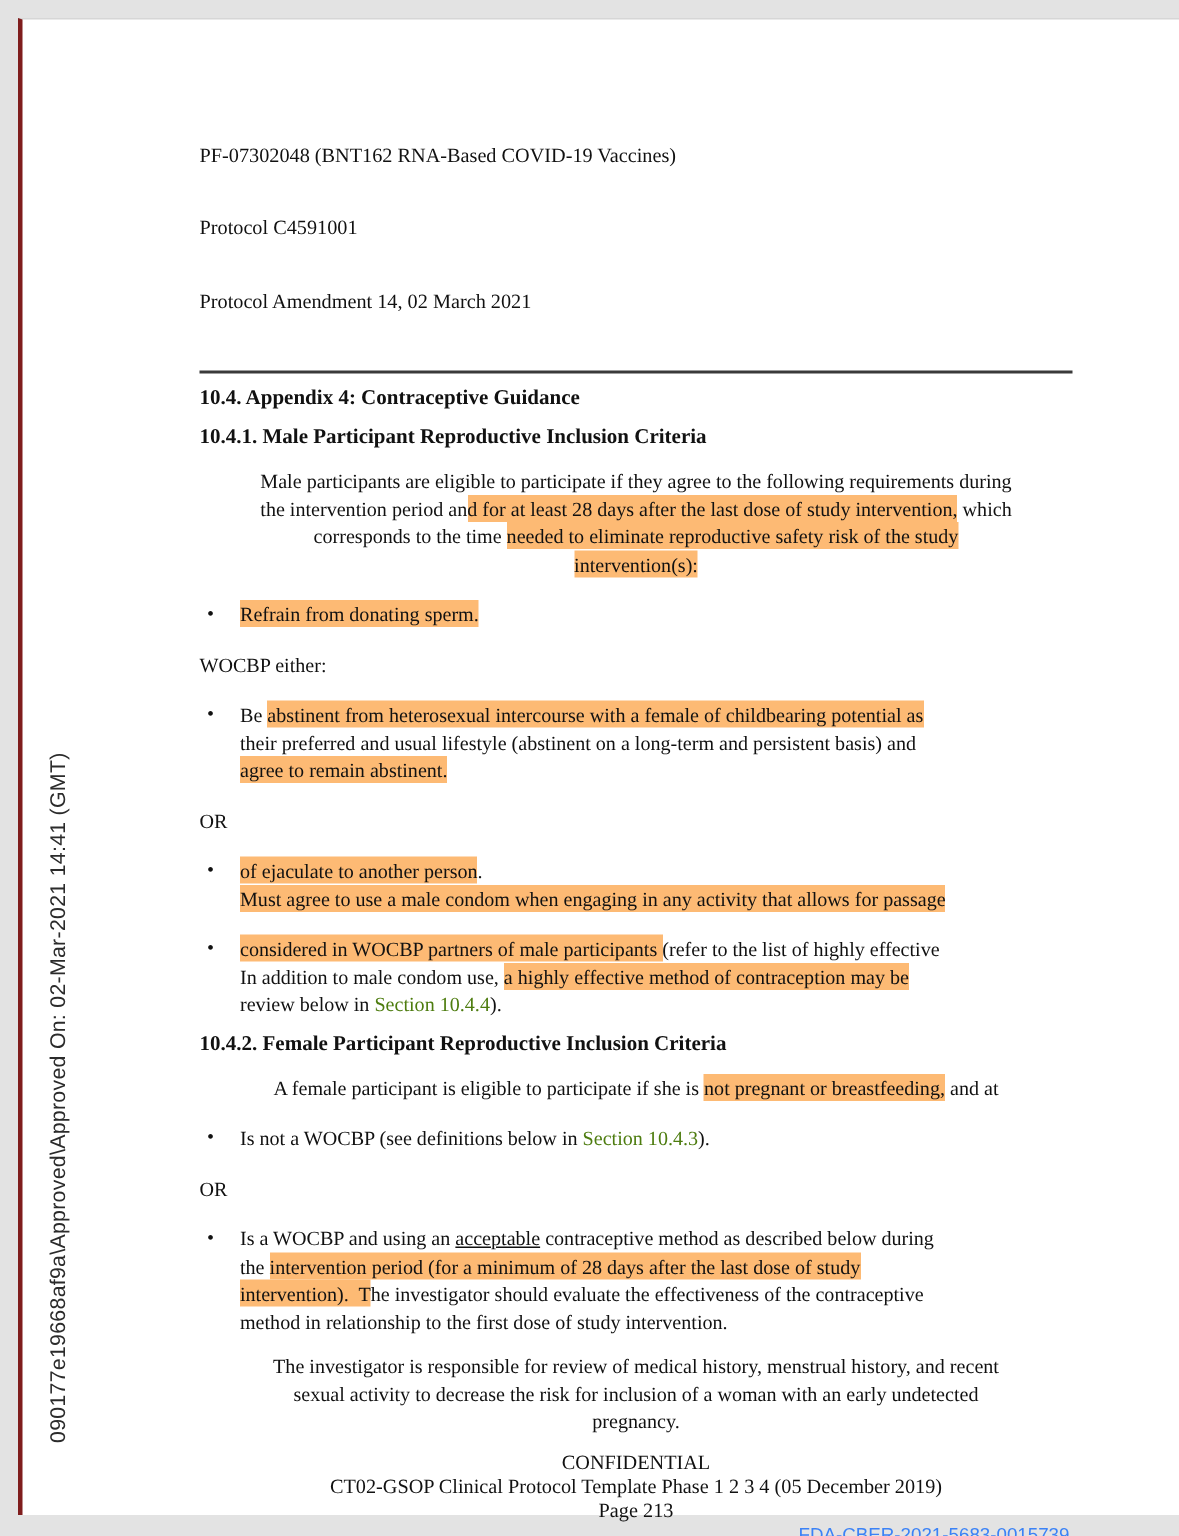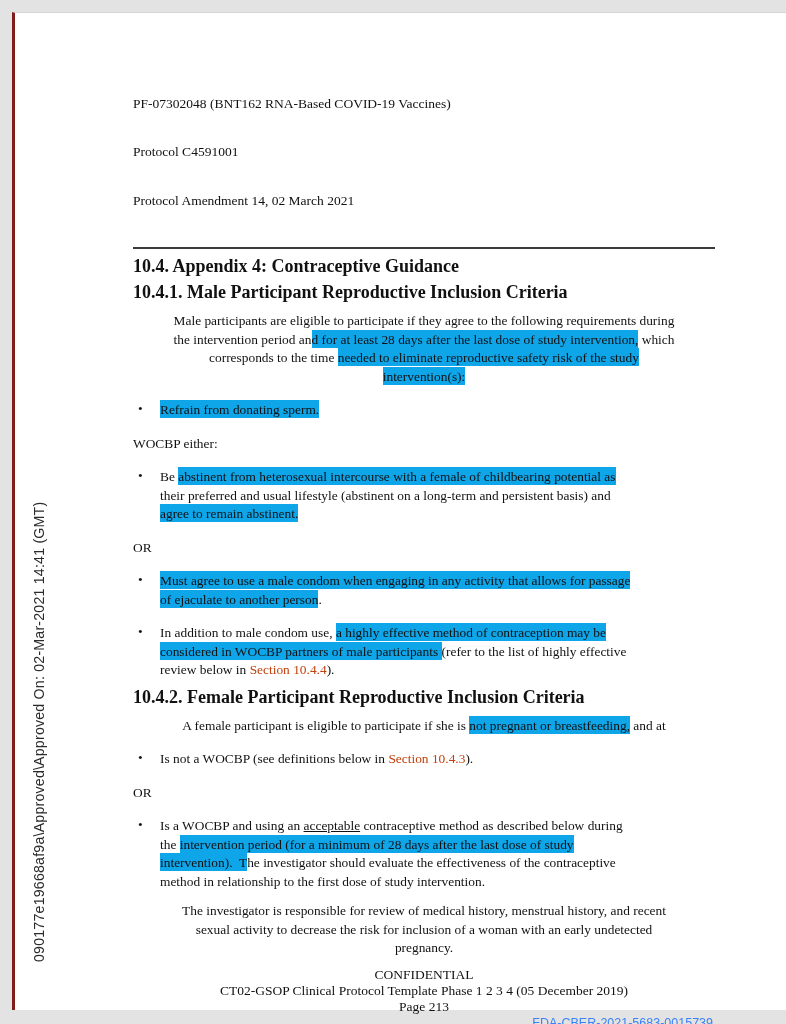--- a/index.html
+++ b/index.html
@@ -41,41 +41,41 @@
     white-space:pre;
   }
   .hdr-rule{
     margin-top:5px;
     border-bottom:2px solid #3a3a3a;
     height:0;
   }
   .blk{margin-top:15px;font-size:13.4px;line-height:18.5px;}
   .blk.heading{
     margin-top:8px;
-    font-size:18px;
+    font-size:14px;
     font-weight:bold;
     line-height:18px;
   }
   .blk.para{margin-top:11px;text-align:center;}
   .blk.connector{margin-top:15px;}
   .blk.bullet{
     margin-top:15px;
     position:relative;
     padding-left:27px;
   }
   .marker{
     position:absolute;
     left:5px;top:-1px;
   }
   .line{white-space:pre;}
   .hl{
-    background:#0ea5e9;
+    background:#fdba74;
     padding:2px 0 1px 0;
   }
-  .lnk{color:#c2410c;cursor:pointer;}
+  .lnk{color:#4d7c0f;cursor:pointer;}
   .und{text-decoration:underline;}
   .footer{
     position:absolute;
     left:118px;top:926px;
     width:582px;
     font-size:13.5px;
     line-height:15.8px;
     text-align:center;
     margin-top:28px;
   }
@@ -133,29 +133,29 @@
               <div class="line"><span>their preferred and usual lifestyle (abstinent on a long-term and persistent basis) and</span></div>
               <div class="line"><span class="hl">agree to remain abstinent.</span></div>
             </div>
           </div>
           <div class="blk connector">
             <div class="line"><span>OR</span></div>
           </div>
           <div class="blk bullet">
             <span class="marker">•</span>
             <div>
+              <div class="line"><span class="hl">of ejaculate to another person</span><span>.</span></div>
               <div class="line"><span class="hl">Must agree to use a male condom when engaging in any activity that allows for passage</span></div>
-              <div class="line"><span class="hl">of ejaculate to another person</span><span>.</span></div>
             </div>
           </div>
           <div class="blk bullet">
             <span class="marker">•</span>
             <div>
+              <div class="line"><span class="hl">considered in WOCBP partners of male participants </span><span>(refer to the list of highly effective</span></div>
               <div class="line"><span>In addition to male condom use, </span><span class="hl">a highly effective method of contraception may be</span></div>
-              <div class="line"><span class="hl">considered in WOCBP partners of male participants </span><span>(refer to the list of highly effective</span></div>
               <div class="line"><span>review below in </span><span class="lnk">Section 10.4.4</span><span>).</span></div>
             </div>
           </div>
           <div class="blk heading">
             <div class="line"><span>10.4.2. Female Participant Reproductive Inclusion Criteria</span></div>
           </div>
           <div class="blk para">
             <div class="line"><span>A female participant is eligible to participate if she is </span><span class="hl">not pregnant or breastfeeding,</span><span> and at</span></div>
           </div>
           <div class="blk bullet">

